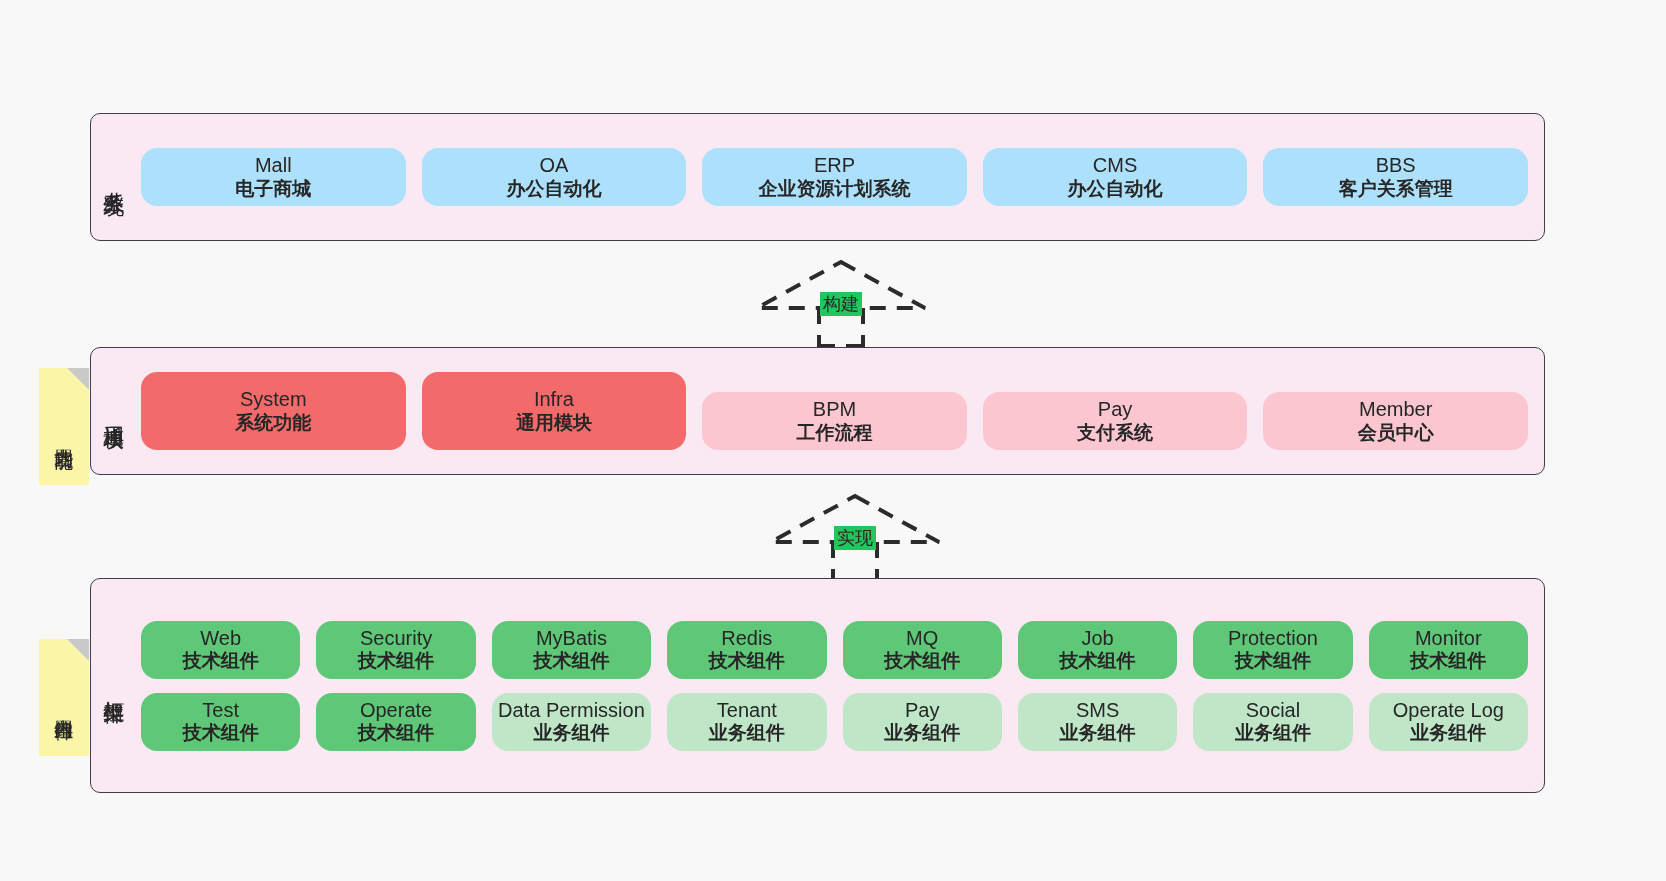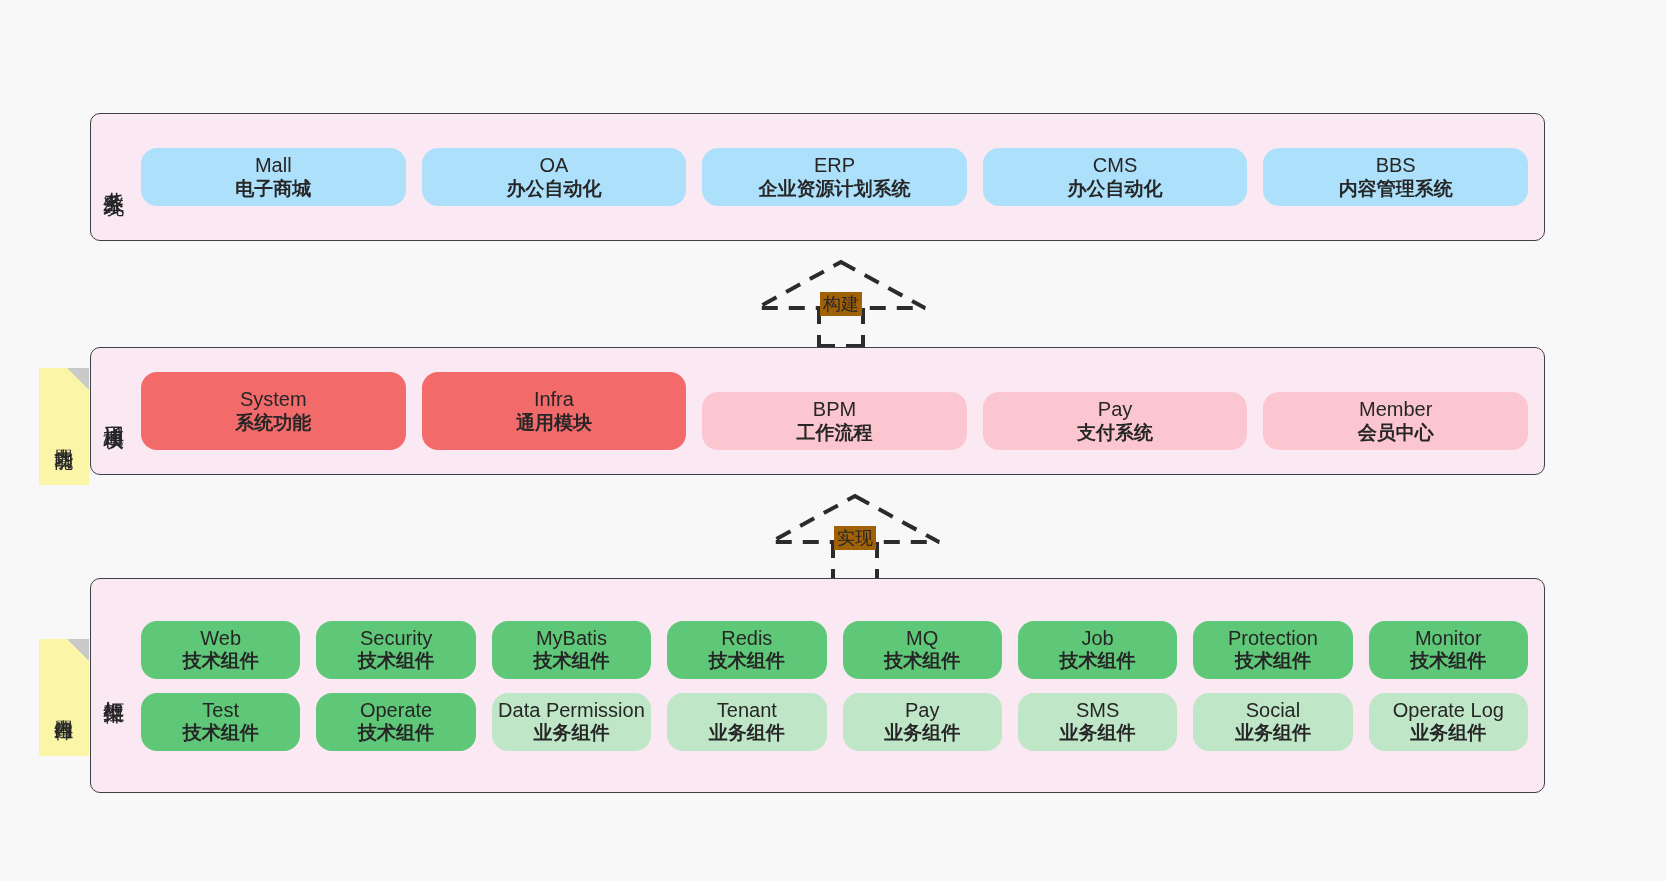--- a/index.html
+++ b/index.html
@@ -109,21 +109,21 @@
   #note-builtin-features   { left: 39px; top: 368px; width: 50px; height: 117px; }
   #note-builtin-components { left: 39px; top: 639px; width: 50px; height: 117px; }
 
   
   .arrow { position: absolute; }
   .arrow svg { display: block; overflow: visible; }
   .arrow-label {
     position: absolute;
     font-size: 18px;
     color: #262626;
-    background: #a16207;
+    background: #22c55e;
     padding: 0 3px;
     white-space: nowrap;
     left: 50%;
     transform: translateX(-50%);
   }
   #arrow-build      { left: 756px; top: 258px; width: 170px; height: 90px; }
   #arrow-build .arrow-label { top: 34px; }
   #arrow-implement  { left: 770px; top: 492px; width: 170px; height: 90px; }
   #arrow-implement .arrow-label { top: 34px; }
 </style>
@@ -147,21 +147,21 @@
         <div class="cell c-blue">
           <span class="t1">ERP</span>
           <span class="t2">企业资源计划系统</span>
         </div>
         <div class="cell c-blue">
           <span class="t1">CMS</span>
           <span class="t2">办公自动化</span>
         </div>
         <div class="cell c-blue">
           <span class="t1">BBS</span>
-          <span class="t2">内容管理系统</span>
+          <span class="t2">客户关系管理</span>
         </div>
       </div>
     </div>
   </div>
 
   <div class="arrow" id="arrow-build">
     <svg width="170" height="90" viewBox="0 0 170 90">
       <path d="M85 4 L169 50 L1 50 Z" fill="#f8f8f8" stroke="#2b2b2b" stroke-width="4" stroke-dasharray="16 11" stroke-linecap="butt"></path>
       <path d="M63 50 L63 90 M107 50 L107 90 M63 88 L107 88" fill="none" stroke="#2b2b2b" stroke-width="4" stroke-dasharray="16 11"></path>
     </svg>

